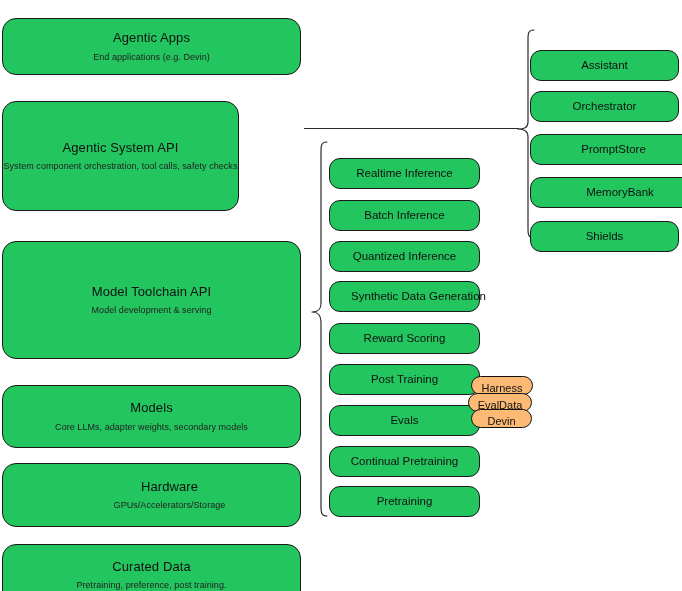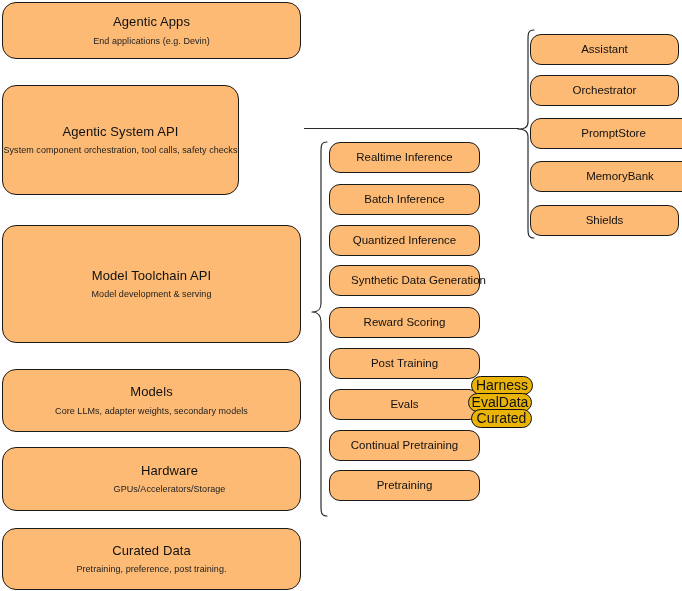--- a/index.html
+++ b/index.html
@@ -19,27 +19,28 @@
     background: #ffffff;
     overflow: hidden;
   }
 
   
   .rbox {
     position: absolute;
     box-sizing: border-box;
     border: 1px solid #1a1a1a;
     border-radius: 12px;
-    background: #fdba74;
+    background: #22c55e;
     display: flex;
     flex-direction: column;
     align-items: center;
     justify-content: center;
     text-align: center;
     line-height: 1.25;
+    margin-top: 16px;
   }
 
   
   .layer {
     border-radius: 14px;
   }
   .layer .title {
     font-size: 13px;
     color: #111111;
     letter-spacing: 0.1px;
@@ -59,25 +60,25 @@
     height: 31px;
   }
   .item .label { white-space: nowrap; }
 
   
   .pill {
     position: absolute;
     box-sizing: border-box;
     border: 1px solid #111111;
     border-radius: 10px;
-    background: #eab308;
+    background: #fdba74;
     display: flex;
-    align-items: flex-start;
+    align-items: flex-end;
     justify-content: center;
-    font-size: 14px;
+    font-size: 11px;
     color: #111111;
     height: 19px;
     white-space: nowrap;
   }
 
   
   .hline {
     position: absolute;
     height: 0;
     border-top: 1px solid #2b2b2b;
@@ -165,21 +166,21 @@
     <span class="label">Pretraining</span>
   </div>
 
   <div class="pill" style="left:471px; top:376px; width:62px;">
     <span>Harness</span>
   </div>
   <div class="pill" style="left:468px; top:393px; width:64px;">
     <span>EvalData</span>
   </div>
   <div class="pill" style="left:471px; top:409px; width:61px;">
-    <span>Curated</span>
+    <span>Devin</span>
   </div>
 
   <svg class="brace" style="left:515px; top:28px; width:20px; height:212px;" viewBox="0 0 20 212" preserveAspectRatio="none">
     <path d="M19 2 C13 2, 13 6, 13 12 L13 94 C13 100, 9 101, 3 101 C9 101, 13 103, 13 109 L13 200 C13 206, 13 210, 19 210"></path>
   </svg>
 
   <div class="rbox item" style="left:530px; top:34px; width:149px;">
     <span class="label">Assistant</span>
   </div>
   <div class="rbox item" style="left:530px; top:75px; width:149px;">

